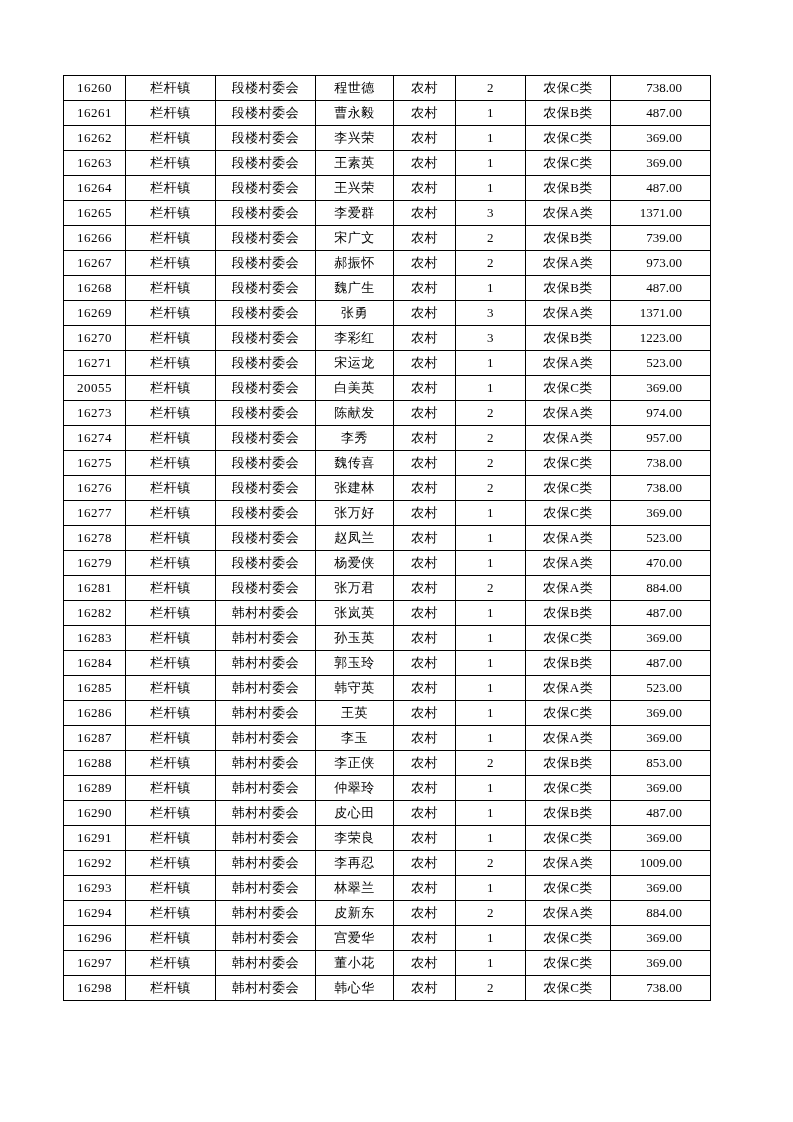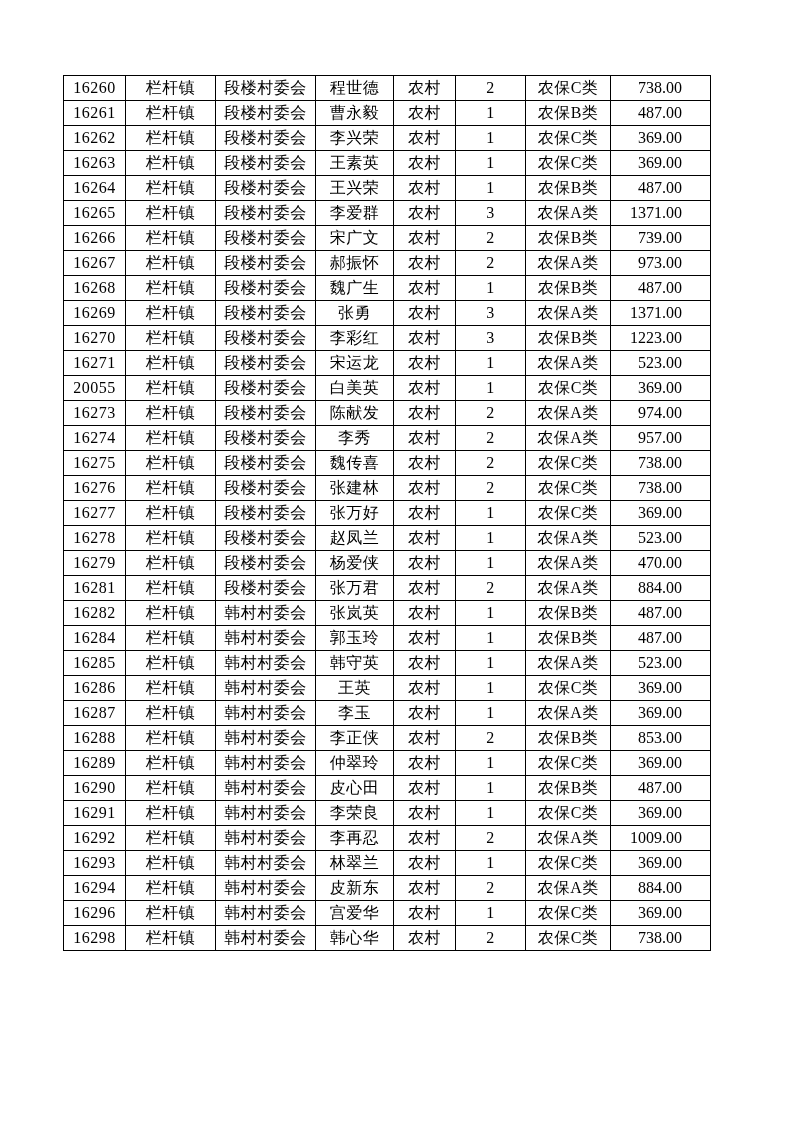--- a/index.html
+++ b/index.html
@@ -21,21 +21,21 @@
     height: 1122px;
     background: #ffffff;
   }
   table.benefit-table {
     position: absolute;
     left: 63px;
     top: 75px;
     border-collapse: collapse;
     table-layout: fixed;
     width: 647px;
-    font-size: 16px;
+    font-size: 13px;
   }
   table.benefit-table td {
     border: 1px solid #000000;
     height: 24px;
     padding: 0;
     text-align: center;
     vertical-align: middle;
     white-space: nowrap;
     overflow: hidden;
     letter-spacing: 0.5px;
@@ -285,20 +285,30 @@
           <td>16282</td>
           <td>栏杆镇</td>
           <td>韩村村委会</td>
           <td>张岚英</td>
           <td>农村</td>
           <td>1</td>
           <td>农保B类</td>
           <td class="amount">487.00</td>
         </tr>
         <tr>
+          <td>16283</td>
+          <td>栏杆镇</td>
+          <td>韩村村委会</td>
+          <td>孙玉英</td>
+          <td>农村</td>
+          <td>1</td>
+          <td>农保C类</td>
+          <td class="amount">369.00</td>
+        </tr>
+        <tr>
           <td>16284</td>
           <td>栏杆镇</td>
           <td>韩村村委会</td>
           <td>郭玉玲</td>
           <td>农村</td>
           <td>1</td>
           <td>农保B类</td>
           <td class="amount">487.00</td>
         </tr>
         <tr>
@@ -399,20 +409,30 @@
           <td>农村</td>
           <td>2</td>
           <td>农保A类</td>
           <td class="amount">884.00</td>
         </tr>
         <tr>
           <td>16296</td>
           <td>栏杆镇</td>
           <td>韩村村委会</td>
           <td>宫爱华</td>
+          <td>农村</td>
+          <td>1</td>
+          <td>农保C类</td>
+          <td class="amount">369.00</td>
+        </tr>
+        <tr>
+          <td>16297</td>
+          <td>栏杆镇</td>
+          <td>韩村村委会</td>
+          <td>董小花</td>
           <td>农村</td>
           <td>1</td>
           <td>农保C类</td>
           <td class="amount">369.00</td>
         </tr>
         <tr>
           <td>16298</td>
           <td>栏杆镇</td>
           <td>韩村村委会</td>
           <td>韩心华</td>

